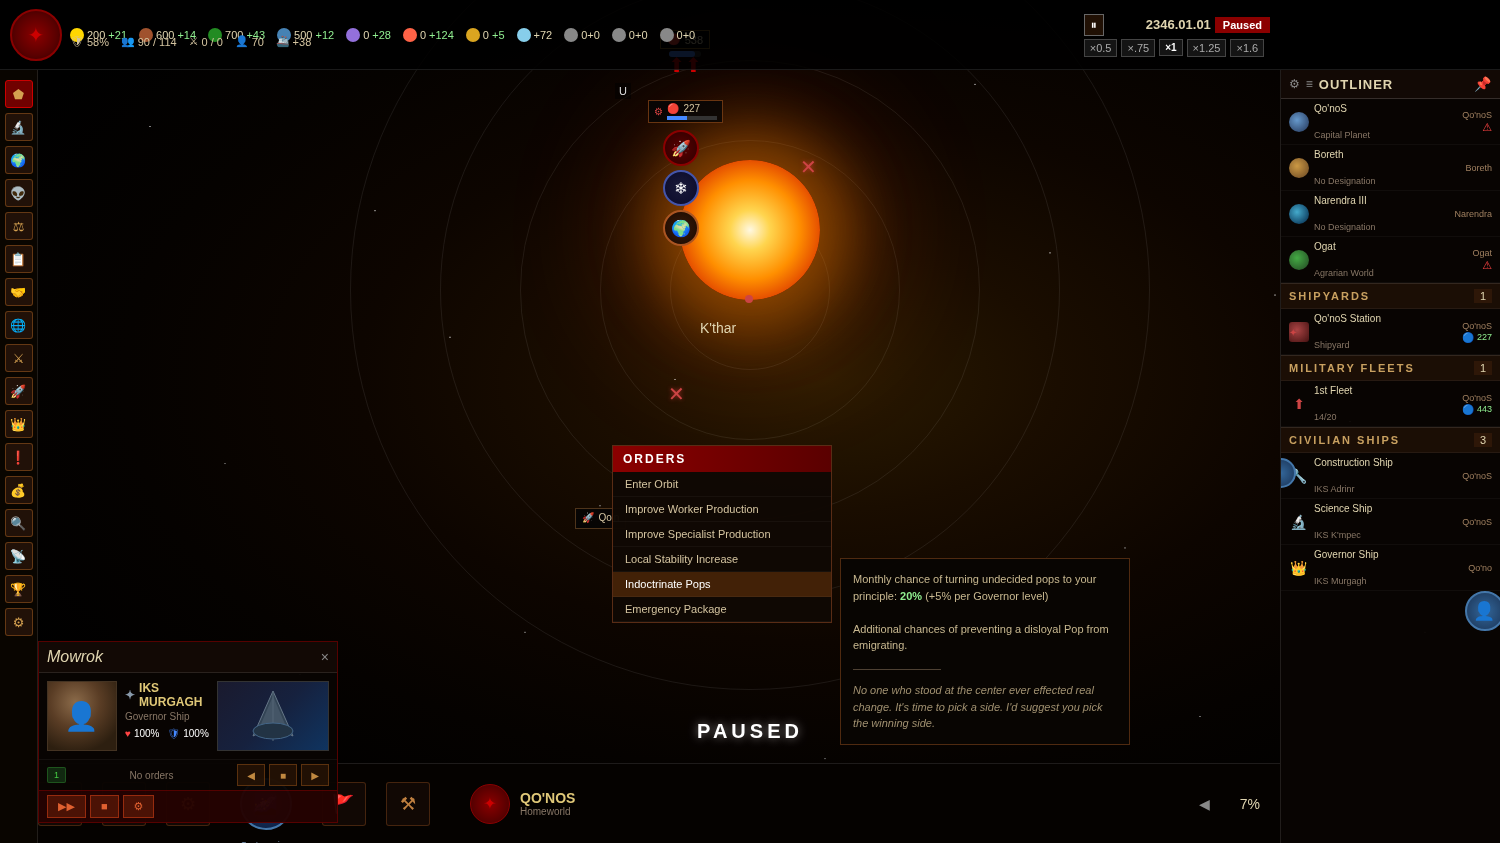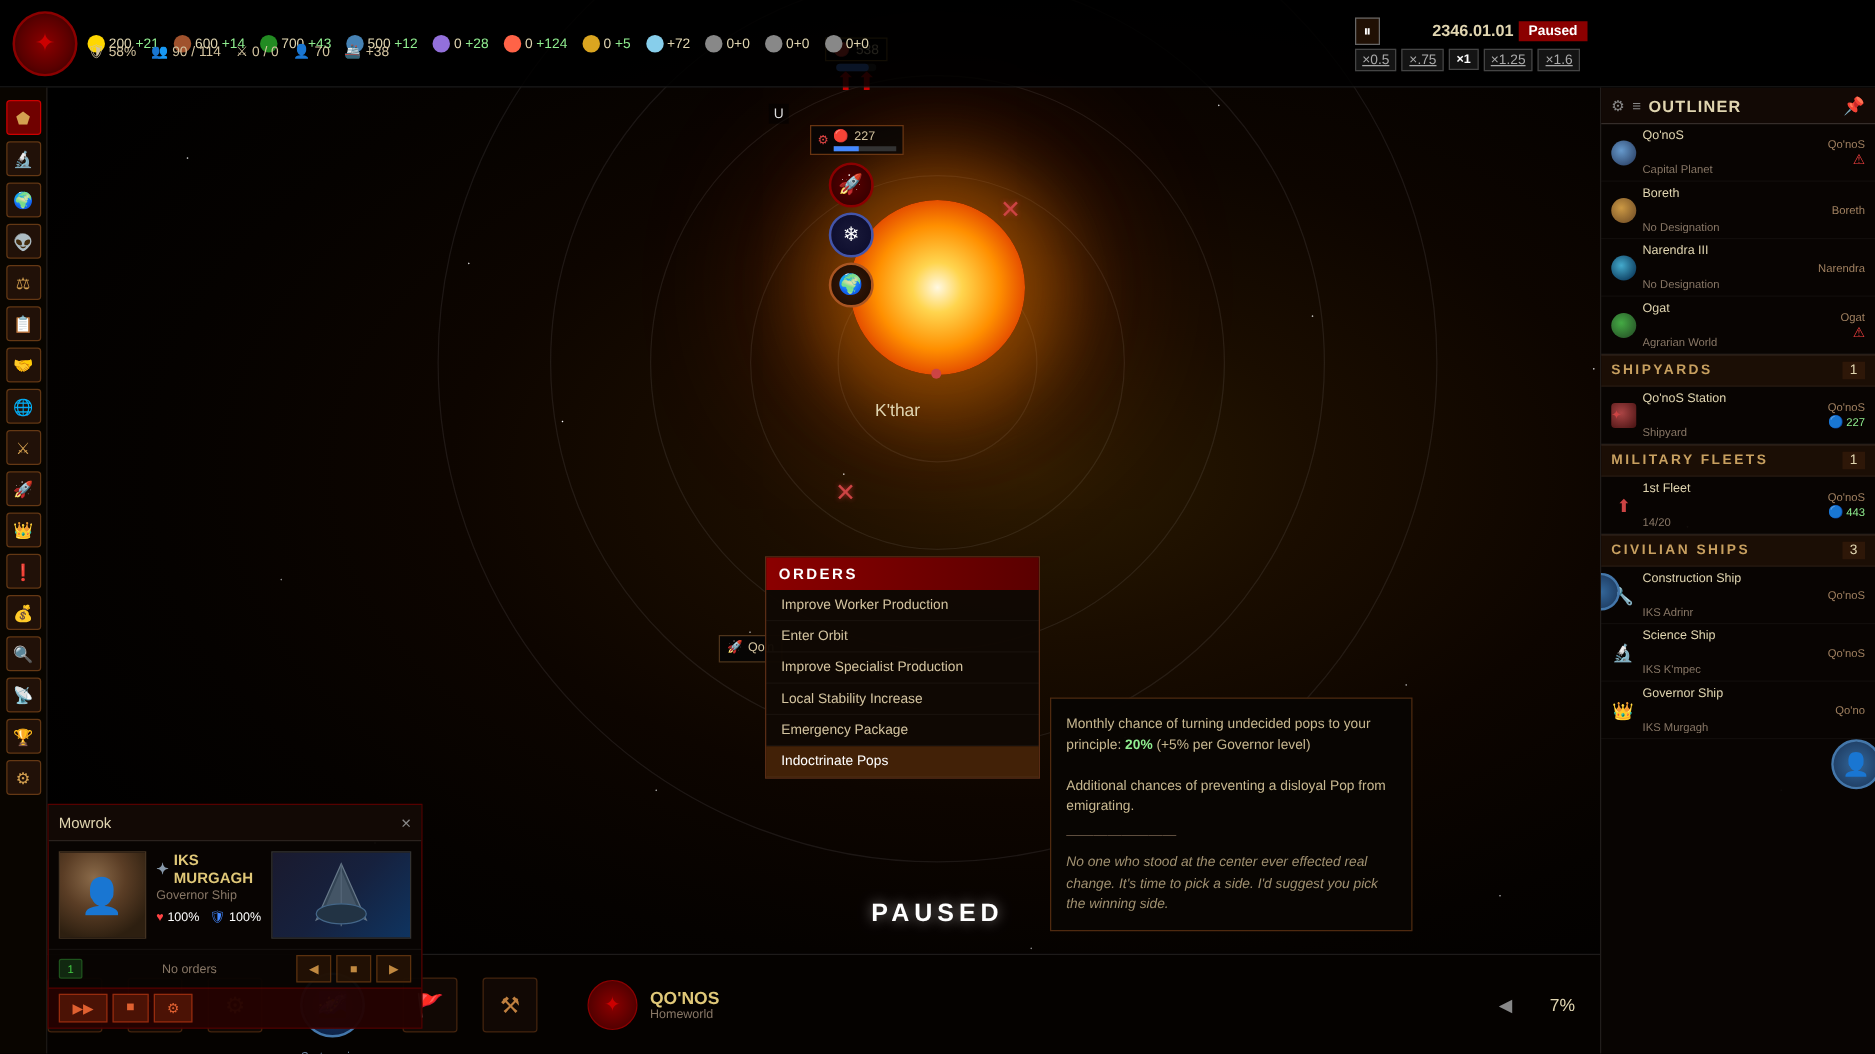--- a/index.html
+++ b/index.html
@@ -331,21 +331,21 @@
 
     #ship-panel-header {
       display: flex;
       align-items: center;
       justify-content: space-between;
       padding: 6px 8px;
       background: rgba(20,10,5,0.9);
       border-bottom: 1px solid rgba(255,255,255,0.1);
     }
 
-    #ship-name-panel { font-size: 12px; color: #e0d5b0; }
+    #ship-name-panel { font-size: 16px; color: #e0d5b0; font-style: italic; }
 
     .close-btn {
       color: #888;
       cursor: pointer;
       font-size: 14px;
     }
 
     #ship-panel-body {
       display: flex;
       padding: 8px;
@@ -632,21 +632,21 @@
       flex-direction: column;
       gap: 3px;
     }
 
     .speed-row {
       display: flex;
       align-items: center;
       gap: 4px;
     }
 
-    .speed-val { font-size: 11px; color: #aaa; text-decoration: underline; }
+    .speed-val { font-size: 11px; color: #aaa; }
     .speed-active { color: #fff; font-weight: bold; }
 
     
     #system-name-label {
       position: absolute;
       left: 700px;
       top: 320px;
       font-size: 14px;
       color: #e0d5b0;
       text-align: center;
@@ -892,36 +892,36 @@
 
 <div id="paused-center">
   <span>PAUSED</span>
 </div>
 
 <div id="orders-menu">
   <div id="orders-header">
     <span>ORDERS</span>
   </div>
   <div class="order-item">
+    <span>Enter Orbit</span>
+  </div>
+  <div class="order-item">
     <span>Improve Worker Production</span>
-  </div>
-  <div class="order-item">
-    <span>Enter Orbit</span>
   </div>
   <div class="order-item">
     <span>Improve Specialist Production</span>
   </div>
   <div class="order-item">
     <span>Local Stability Increase</span>
   </div>
+  <div class="order-item active-order">
+    <span>Indoctrinate Pops</span>
+  </div>
   <div class="order-item">
     <span>Emergency Package</span>
-  </div>
-  <div class="order-item active-order">
-    <span>Indoctrinate Pops</span>
   </div>
 </div>
 
 <div id="orders-tooltip">
   <p>
     <span>Monthly chance of turning undecided pops to your principle: </span><span class="tooltip-highlight">20%</span> <span>(+5% per Governor level)</span>
   </p>
   <br>
   <p>Additional chances of preventing a disloyal Pop from emigrating.</p>
   <p class="tooltip-divider">————————</p>

